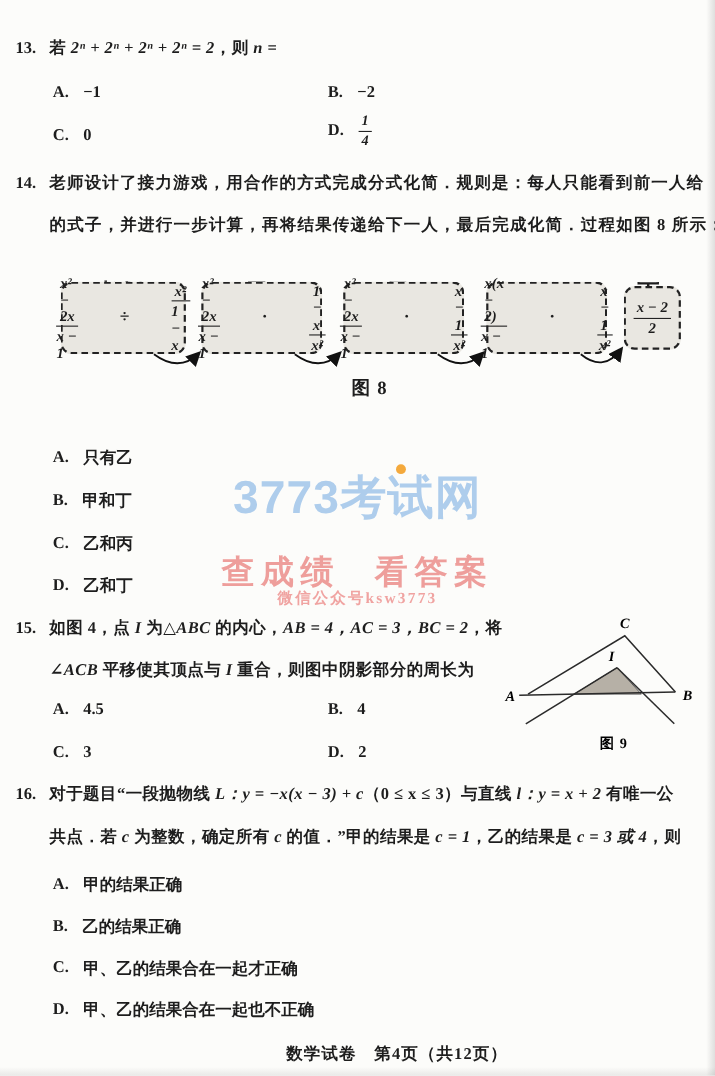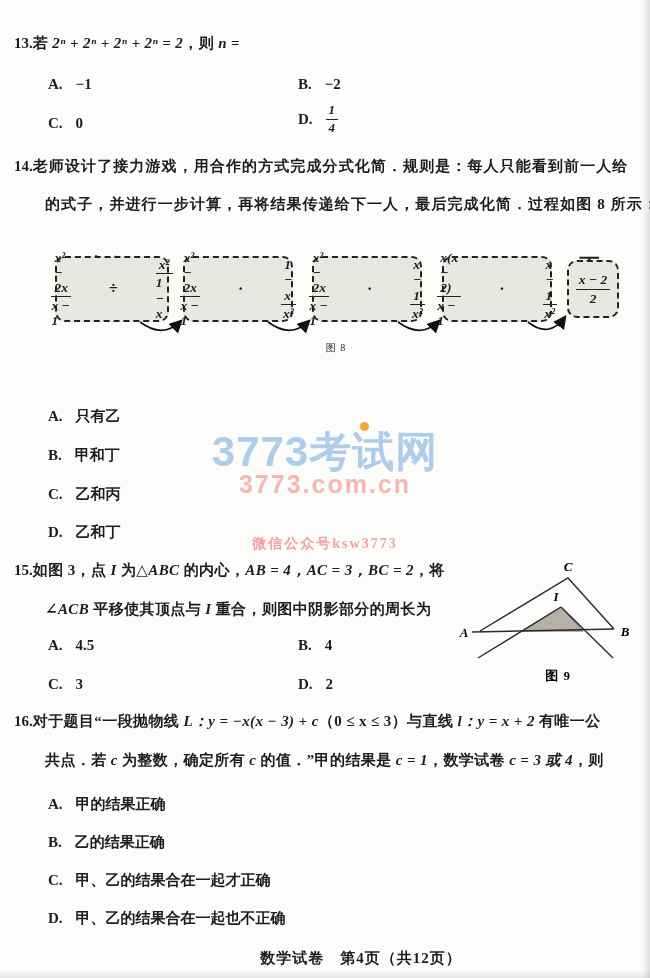--- a/index.html
+++ b/index.html
@@ -1,38 +1,38 @@
 <!DOCTYPE html>
 <html><head>
 <meta charset="utf-8">
 <style>
   html,body{margin:0;padding:0;background:#e8e8e8;}
   .page{position:relative;width:650px;height:978px;margin:0 auto;background:#fcfcfa;
         font-family:"Liberation Serif","DejaVu Serif",serif;color:#1d1d1d;overflow:hidden;}
   
   .line{position:absolute;font-size:15px;font-weight:600;letter-spacing:.4px;white-space:nowrap;z-index:2;}
   .wide{letter-spacing:1.1px;}
-  .qno{font-weight:700;letter-spacing:0;text-align:center;}
+  .qno{font-weight:700;margin-right:12px;letter-spacing:0;text-align:center;}
   .math{font-style:italic;}
   .opt{position:absolute;display:flex;align-items:center;font-size:15px;font-weight:600;z-index:2;white-space:nowrap;}
   .olabel{font-weight:700;margin-right:13px;}
   
   .frac{display:inline-flex;flex-direction:column;align-items:center;line-height:1.12;
         font-size:13.5px;font-style:italic;font-weight:600;vertical-align:middle;}
   .frac .nu{padding:0 3px 1px;border-bottom:1.3px solid #222;}
   .frac .de{padding-top:1px;}
   .opt .frac{font-size:13px;}
   .op{font-style:normal;font-weight:700;margin:0 2px;}
   
   .fig8{position:absolute;left:40px;top:232px;width:590px;height:128px;z-index:2;}
   .role{position:absolute;top:20px;transform:translateX(-50%);font-size:20px;font-weight:700;letter-spacing:1px;white-space:nowrap;}
   .fbox{position:absolute;display:flex;align-items:center;justify-content:center;
         border:2.2px dashed #222;border-radius:10px;background:#e9e7e1;gap:36px;}
   .arrows{position:absolute;left:0;top:0;}
-  .figcap{position:absolute;z-index:2;font-size:10px;font-weight:400;letter-spacing:1px;}
+  .figcap{position:absolute;z-index:2;font-size:17px;font-weight:700;letter-spacing:1px;}
   
   .fig9{position:absolute;left:448px;top:558px;z-index:2;}
   .flabel{font-style:italic;font-weight:700;font-size:13px;}
   .fcap{font-size:13px;font-weight:700;font-style:normal;letter-spacing:1px;}
   
   .wm{position:absolute;left:0;top:0;width:650px;height:978px;z-index:1;pointer-events:none;border-radius:10px;}
   .wm>div{position:absolute;left:325px;transform:translateX(-50%);white-space:nowrap;}
   .wm1{top:424px;font-size:42px;font-weight:700;color:#aecdec;letter-spacing:1px;
        font-family:"Liberation Sans","DejaVu Sans",sans-serif;}
   .wm2{top:470px;font-size:25px;font-weight:700;color:#f4b8af;letter-spacing:2px;
@@ -50,21 +50,21 @@
                background:linear-gradient(to bottom,rgba(120,120,120,0),rgba(120,120,120,.15));}
 </style>
 </head>
 <body>
 
 <div class="page">
 
   <div class="wm">
     <div class="wm1">3773考试网</div>
     <span class="wm-dot"></span>
-    <div class="wm2">3773.com.cn</div>
+    <div class="wm3">查成绩 看答案</div>
     <div class="wm4">微信公众号ksw3773</div>
   </div>
 
   <div class="line" style="left:14px;top:34px">
     <span class="qno">13.</span><span>若 </span><span class="math">2ⁿ + 2ⁿ + 2ⁿ + 2ⁿ = 2</span><span>，则 </span><span class="math">n</span><span> =</span>
   </div>
   <div class="opt" style="left:48px;top:76px">
     <span class="olabel">A.</span>
     <span>−1</span>
   </div>
@@ -175,21 +175,21 @@
   <div class="opt" style="left:48px;top:485px">
     <span class="olabel">C.</span>
     <span>乙和丙</span>
   </div>
   <div class="opt" style="left:48px;top:523px">
     <span class="olabel">D.</span>
     <span>乙和丁</span>
   </div>
 
   <div class="line" style="left:14px;top:561px">
-    <span class="qno">15.</span><span>如图 3，点 </span><span class="math">I</span><span> 为△</span><span class="math">ABC</span><span> 的内心，</span><span class="math">AB = 4，AC = 3，BC = 2</span><span>，将</span>
+    <span class="qno">15.</span><span>如图 4，点 </span><span class="math">I</span><span> 为△</span><span class="math">ABC</span><span> 的内心，</span><span class="math">AB = 4，AC = 3，BC = 2</span><span>，将</span>
   </div>
   <div class="line" style="left:45px;top:600px">
     <span>∠</span><span class="math">ACB</span><span> 平移使其顶点与 </span><span class="math">I</span><span> 重合，则图中阴影部分的周长为</span>
   </div>
   <div class="opt" style="left:48px;top:637px">
     <span class="olabel">A.</span>
     <span>4.5</span>
   </div>
   <div class="opt" style="left:298px;top:637px">
     <span class="olabel">B.</span>
@@ -214,21 +214,21 @@
     <text class="flabel" x="108" y="43" text-anchor="middle">I</text>
     <text class="flabel" x="16" y="79" text-anchor="middle">A</text>
     <text class="flabel" x="177" y="78" text-anchor="middle">B</text>
     <text class="fcap" x="110" y="122" text-anchor="middle">图 9</text>
   </svg>
 
   <div class="line" style="left:14px;top:712px">
     <span class="qno">16.</span><span>对于题目“一段抛物线 </span><span class="math">L：y = −x(x − 3) + c</span><span>（0 ≤ x ≤ 3）与直线 </span><span class="math">l：y = x + 2</span><span> 有唯一公</span>
   </div>
   <div class="line" style="left:45px;top:751px">
-    <span>共点．若 </span><span class="math">c</span><span> 为整数，确定所有 </span><span class="math">c</span><span> 的值．”甲的结果是 </span><span class="math">c = 1</span><span>，数学试卷 </span><span class="math">c = 3 或 4</span><span>，则</span>
+    <span>共点．若 </span><span class="math">c</span><span> 为整数，确定所有 </span><span class="math">c</span><span> 的值．”甲的结果是 </span><span class="math">c = 1</span><span>，乙的结果是 </span><span class="math">c = 3 或 4</span><span>，则</span>
   </div>
   <div class="opt" style="left:48px;top:795px">
     <span class="olabel">A.</span>
     <span>甲的结果正确</span>
   </div>
   <div class="opt" style="left:48px;top:833px">
     <span class="olabel">B.</span>
     <span>乙的结果正确</span>
   </div>
   <div class="opt" style="left:48px;top:871px">

